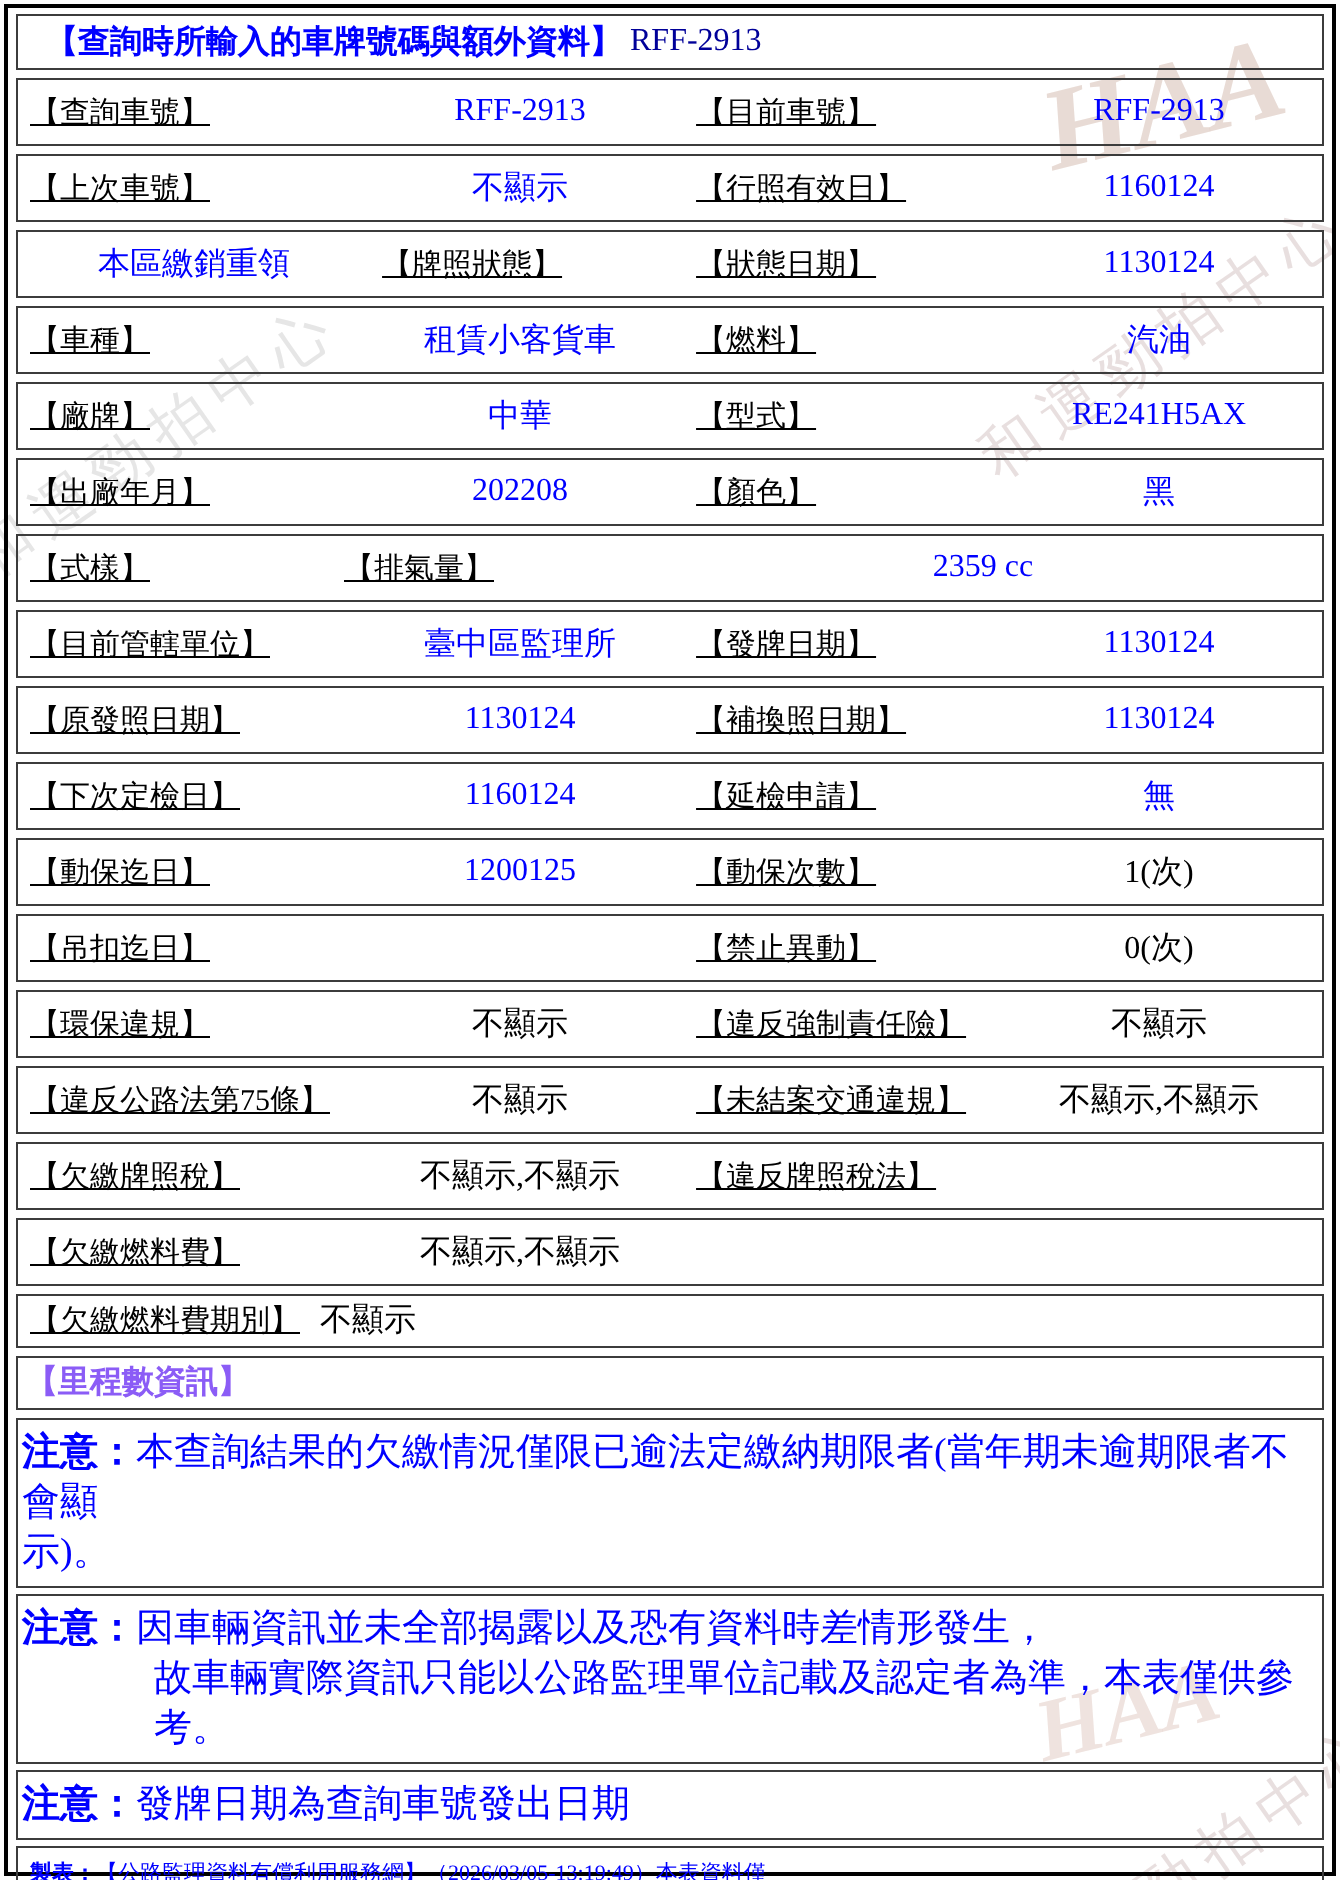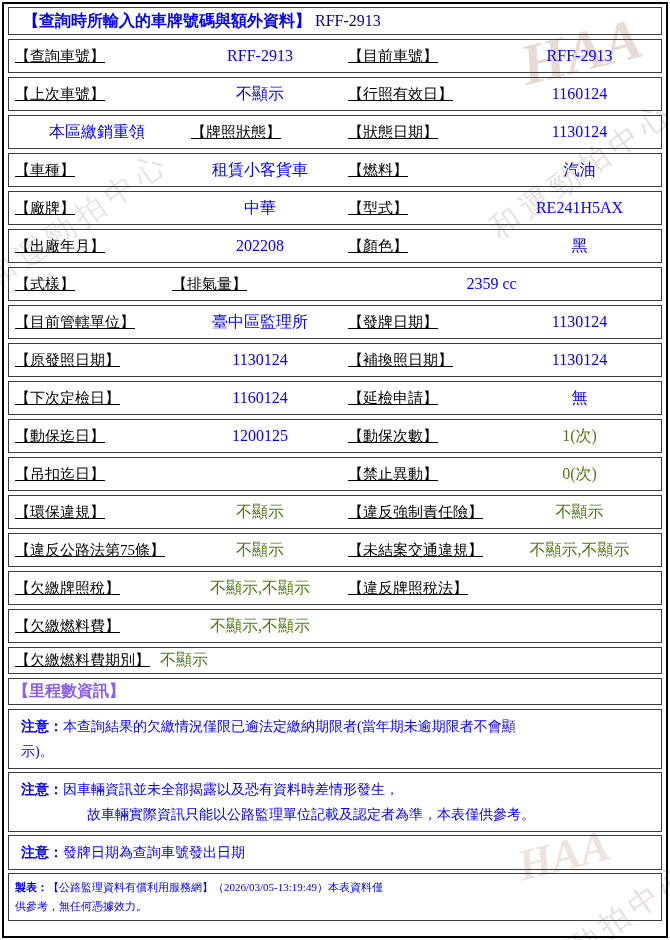--- a/index.html
+++ b/index.html
@@ -47,32 +47,32 @@
   .rowbox.title-row{height:28px;padding-left:10px;}
   .rowbox.short{height:27px;margin-bottom:4px;}
   .cell{display:block;box-sizing:border-box;}
   .c1{width:25%;padding-left:6px;white-space:nowrap;}
   .c2{width:27%;text-align:center;white-space:nowrap;}
   .c3{width:23%;white-space:nowrap;}
   .c4{flex:1;text-align:center;white-space:nowrap;}
   .label{color:#000;font-size:15px;text-decoration:underline;}
   .value{font-size:16px;}
   .blue{color:#0000FF;}
-  .red{color:#4d7c0f;}
+  .red{color:#000000;}
   .title-label{color:#0000FF;font-weight:bold;font-size:16px;padding-left:4px;white-space:nowrap;}
   .title-plate{color:#000099;font-size:16px;margin-left:4px;}
   .section-label{color:#8b5cf6;font-weight:bold;font-size:16px;padding-left:4px;}
   .single-label{padding-left:6px;white-space:nowrap;}
   .single-value{margin-left:10px;font-size:16px;}
   .notebox{
     border:1px solid #3c3c3c;
     margin:0 1px 3px 1px;
-    padding:4px 12px;
+    padding:4px 2px;
     color:#0000FF;
-    font-size:14px;
+    font-size:19px;
     line-height:25px;
     box-sizing:border-box;
     background:transparent;
   }
   .notebox .prefix{font-weight:bold;}
   .note-line2{display:block;}
   .note-line2:empty{display:none;}
   .note-line2.indent{padding-left:66px;}
   .footerbox{line-height:19px;font-size:11px;padding:4px 6px;margin-bottom:0;}
 </style>

